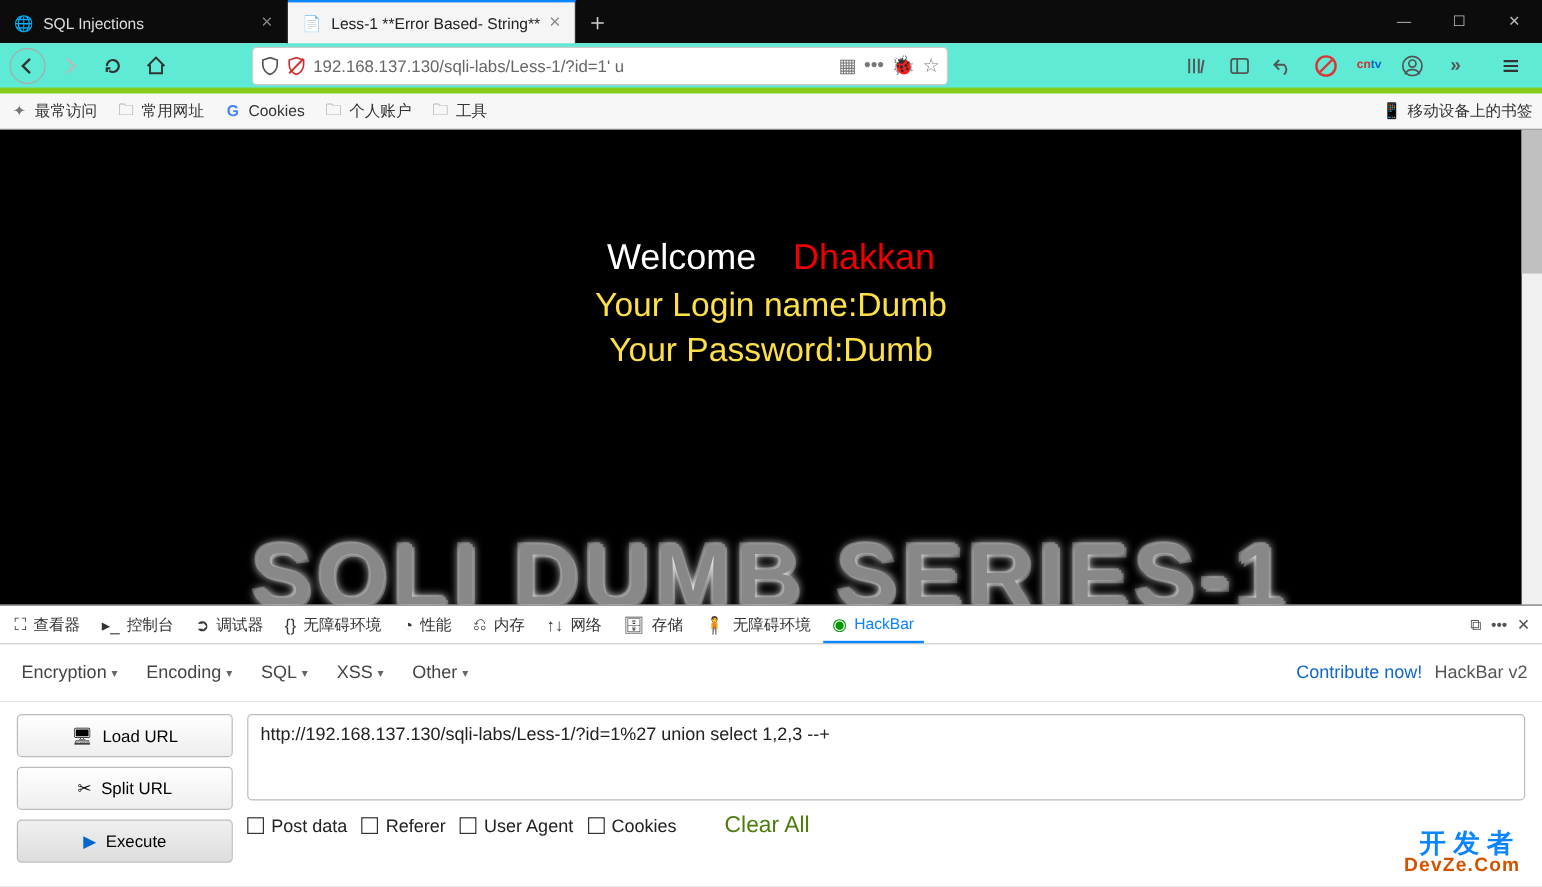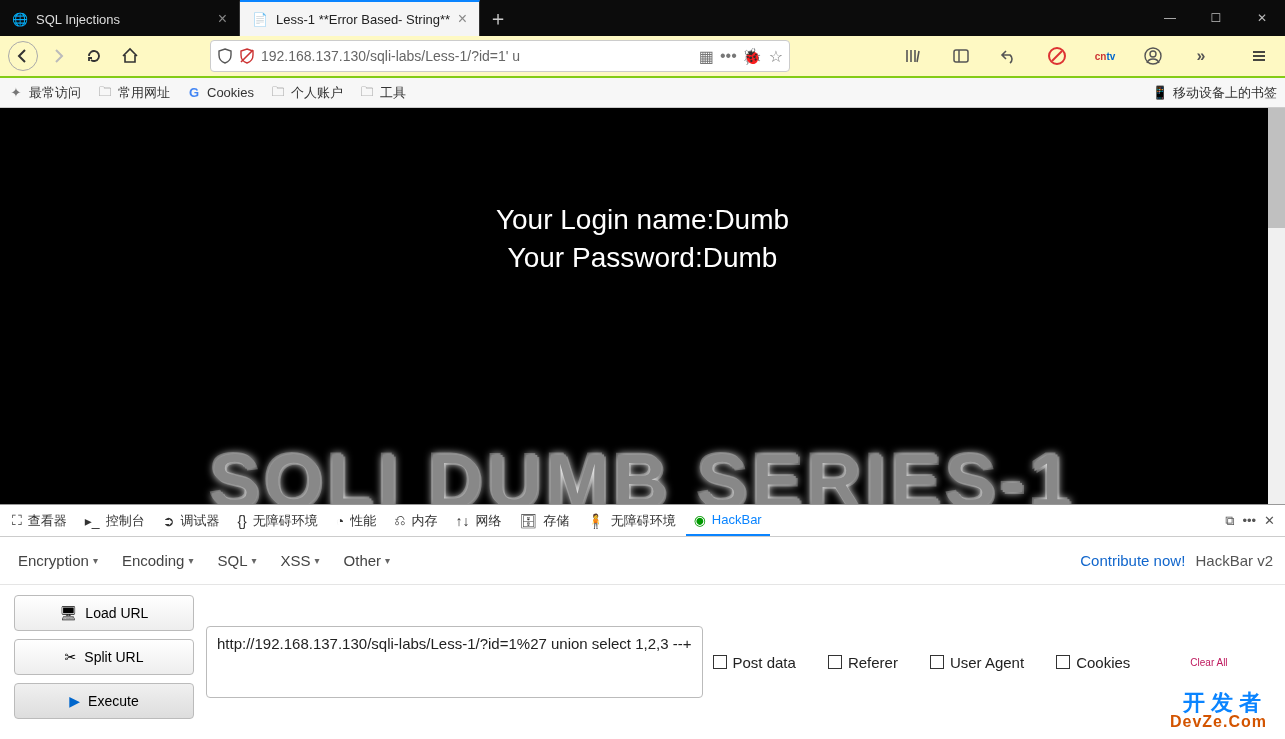--- a/index.html
+++ b/index.html
@@ -9,43 +9,43 @@
 .tabbar { height: 36px; background: #0c0c0c; display: flex; align-items: stretch; }
 .tab { display: flex; align-items: center; padding: 0 12px; color: #ddd; font-size: 13px; min-width: 240px; max-width: 280px; border-right: 1px solid #333; position: relative; border-top: 2px solid transparent; }
 .tab.active { background: #f5f5f5; color: #222; border-top: 2px solid #0a84ff; }
 .tab .favicon { width: 16px; height: 16px; margin-right: 8px; display: inline-flex; align-items: center; justify-content: center; }
 .tab .closex { margin-left: auto; font-size: 16px; color: #888; cursor: pointer; }
 .newtab { width: 36px; display: flex; align-items: center; justify-content: center; color: #ccc; cursor: pointer; font-size: 20px; }
 .winctrl { margin-left: auto; display: flex; }
 .winctrl div { width: 46px; display: flex; align-items: center; justify-content: center; color: #bbb; cursor: pointer; font-size: 12px; }
 
 
-.navbar { height: 42px; background: #fef9c3; border-bottom: 2px solid #84cc16; display: flex; align-items: center; padding: 0 8px; gap: 4px; }
+.navbar { height: 42px; background: #5eead4; border-bottom: 5px solid #84cc16; display: flex; align-items: center; padding: 0 8px; gap: 4px; }
 .navbtn { width: 32px; height: 32px; display: flex; align-items: center; justify-content: center; color: #555; border-radius: 4px; }
 .navbtn.circ { border: 1px solid #aaa; border-radius: 50%; width: 30px; height: 30px; }
 .navbtn.dis { color: #bbb; }
 .urlbox { flex: 0 0 580px; height: 32px; border: 1px solid #ccc; border-radius: 4px; background: #fff; display: flex; align-items: center; padding: 0 6px; gap: 6px; margin-left: 60px; }
 .urlbox input { border: none; outline: none; flex: 1; font-size: 14px; color: #666; }
-.navicons-right { display: flex; gap: 12px; margin-left: auto; align-items: center; }
+.navicons-right { display: flex; gap: 0; margin-left: auto; align-items: center; }
 .navicons-right .navbtn { width: 36px; }
 .shield-off { color: #c33; }
 
 
 .bmbar { height: 30px; background: #f7f7f7; border-bottom: 1px solid #ccc; display: flex; align-items: center; padding: 0 8px; gap: 16px; font-size: 13px; color: #333; }
 .bm { display: flex; align-items: center; gap: 5px; cursor: pointer; }
 .bm .fico { width: 16px; height: 16px; display: inline-flex; align-items: center; justify-content: center; color: #777; }
 .bm-right { margin-left: auto; }
 
 
 .page { flex: 0 0 396px; background: #000; position: relative; overflow: hidden; }
 .page-inner { text-align: center; padding-top: 90px; font-family: Arial, sans-serif; }
 .welcome { color: #fff; font-size: 30px; display: inline; }
 .dhakkan { color: #e00; font-size: 30px; display: inline; margin-left: 26px; }
 .sqlline { color: #ff0; font-size: 20px; margin-top: 8px; font-weight: bold; }
-.loginline { color: #ffffff; font-size: 28px; margin-top: 6px; }
+.loginline { color: #fde047; font-size: 28px; margin-top: 6px; }
 .series { position: absolute; bottom: -20px; left: 0; right: 0; text-align: center; font-size: 76px; font-weight: 900; letter-spacing: 4px; color: #888; text-shadow: 0 0 8px #fff, 2px 2px 0 #444, -2px -2px 0 #444; font-family: Liberation Sans, sans-serif; }
 .vscroll { position: absolute; right: 0; top: 0; bottom: 0; width: 17px; background: #f0f0f0; }
 .vscroll-thumb { width: 100%; height: 120px; background: #c0c0c0; }
 
 
 .devtools { flex: 1; background: #fff; display: flex; flex-direction: column; border-top: 1px solid #999; }
 .devtabbar { height: 32px; border-bottom: 1px solid #ccc; display: flex; align-items: center; padding: 0 4px; gap: 2px; font-size: 13px; color: #333; }
 .devtab { padding: 0 8px; height: 100%; display: flex; align-items: center; gap: 6px; cursor: pointer; }
 .devtab.active { border-bottom: 2px solid #0a84ff; color: #0a84ff; }
 .devtab .ico { font-size: 14px; }
@@ -55,26 +55,26 @@
 .hackbar-tools { height: 48px; display: flex; align-items: center; padding: 0 12px; gap: 12px; font-size: 15px; color: #444; border-bottom: 1px solid #e5e5e5; }
 .hbmenu { display: flex; align-items: center; gap: 4px; cursor: pointer; padding: 4px 6px; }
 .hbmenu .caret { font-size: 10px; color: #666; }
 .hb-right { margin-left: auto; font-size: 15px; }
 .hb-right a { color: #16c; text-decoration: none; }
 
 .hackbar-main { flex: 1; display: flex; padding: 10px 14px; gap: 12px; }
 .hb-buttons { display: flex; flex-direction: column; gap: 8px; width: 180px; }
 .hb-btn { height: 36px; border: 1px solid #bbb; border-radius: 4px; background: linear-gradient(#fff,#eee); display: flex; align-items: center; justify-content: center; gap: 8px; font-size: 14px; cursor: pointer; }
 .hb-btn.exec { background: linear-gradient(#f0f0f0,#ddd); }
-.hb-urlarea { flex: 1; display: flex; flex-direction: row; gap: 10px; align-items: center; }
+.hb-urlarea { flex: 1; display: flex; flex-direction: column; gap: 10px; }
 .hb-textarea { height: 72px; border: 1px solid #bbb; border-radius: 4px; padding: 8px 10px; font-size: 15px; color: #222; }
-.hb-checks { display: flex; gap: 32px; align-items: center; font-size: 15px; color: #222; }
+.hb-checks { display: flex; gap: 12px; align-items: center; font-size: 15px; color: #222; }
 .hb-check { display: flex; align-items: center; gap: 6px; }
 .hb-check .box { width: 14px; height: 14px; border: 1.5px solid #333; }
-.clearall { color: #be185d; font-size: 10px; margin-left: 28px; cursor: pointer; }
+.clearall { color: #4d7c0f; font-size: 19px; margin-left: 28px; cursor: pointer; }
 
 .watermark { position: absolute; right: 18px; bottom: 8px; font-family: Arial; font-weight: bold; text-align: right; line-height: 1.05; pointer-events: none; }
 .watermark .l1 { color: #0a84ff; font-size: 22px; letter-spacing: 6px; }
 .watermark .l2 { color: #d35400; font-size: 16px; letter-spacing: 1px; }
 
 svg { display: block; }
 </style>
 </head>
 <body>
 
@@ -203,20 +203,24 @@
     <span>工具</span>
   </div>
   <div class="bm bm-right">
     <span class="fico">📱</span>
     <span>移动设备上的书签</span>
   </div>
 </div>
 
 <div class="page">
   <div class="page-inner">
+    <div>
+      <span class="welcome">Welcome</span>
+      <span class="dhakkan">Dhakkan</span>
+    </div>
     <div class="loginline">Your Login name:Dumb</div>
     <div class="loginline">Your Password:Dumb</div>
   </div>
   <div class="series">SQLI DUMB SERIES-1</div>
   <div class="vscroll">
       <div class="vscroll-thumb"></div>
     </div>
 </div>
 
 <div class="devtools" style="position:relative">

